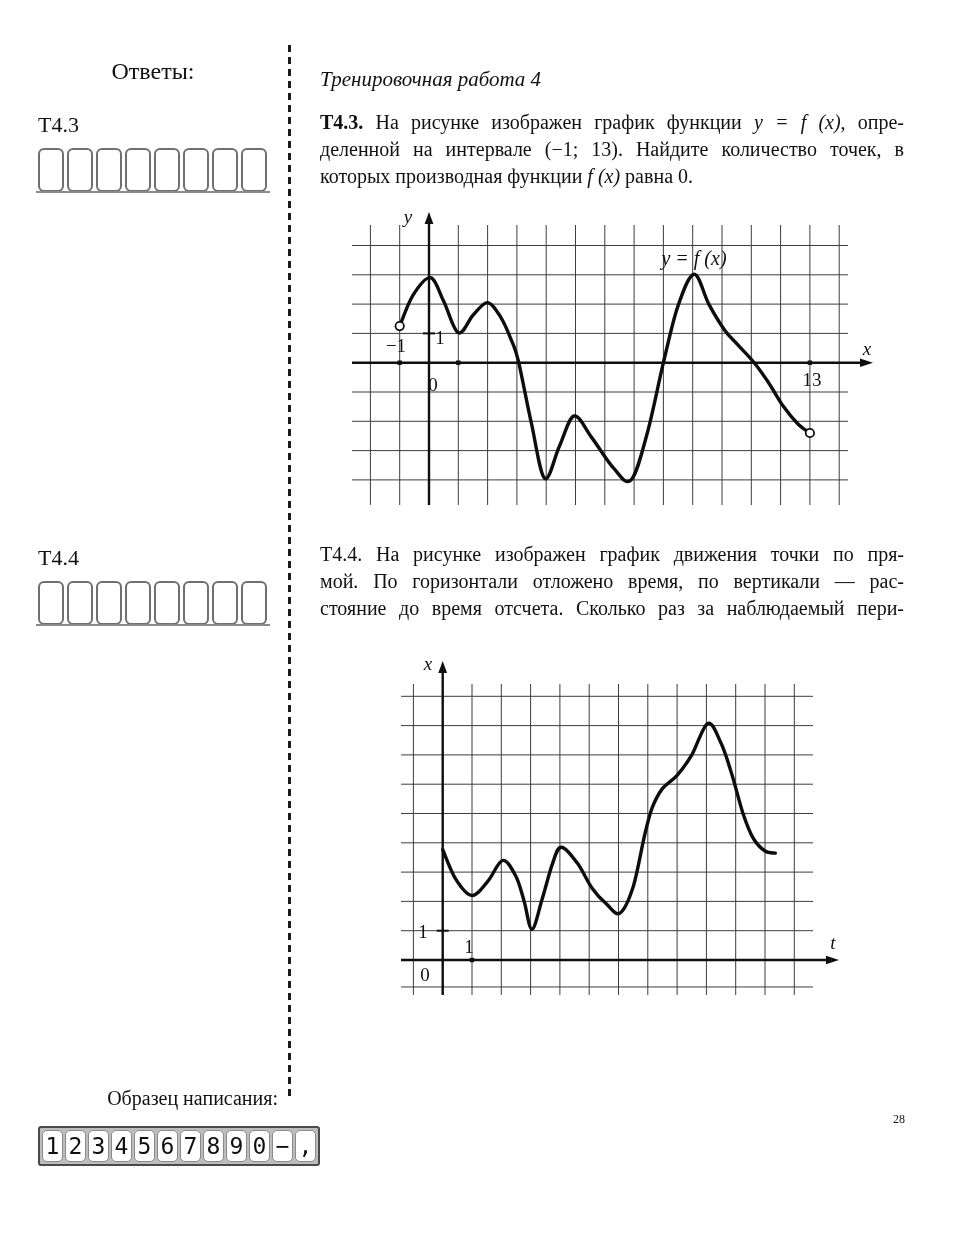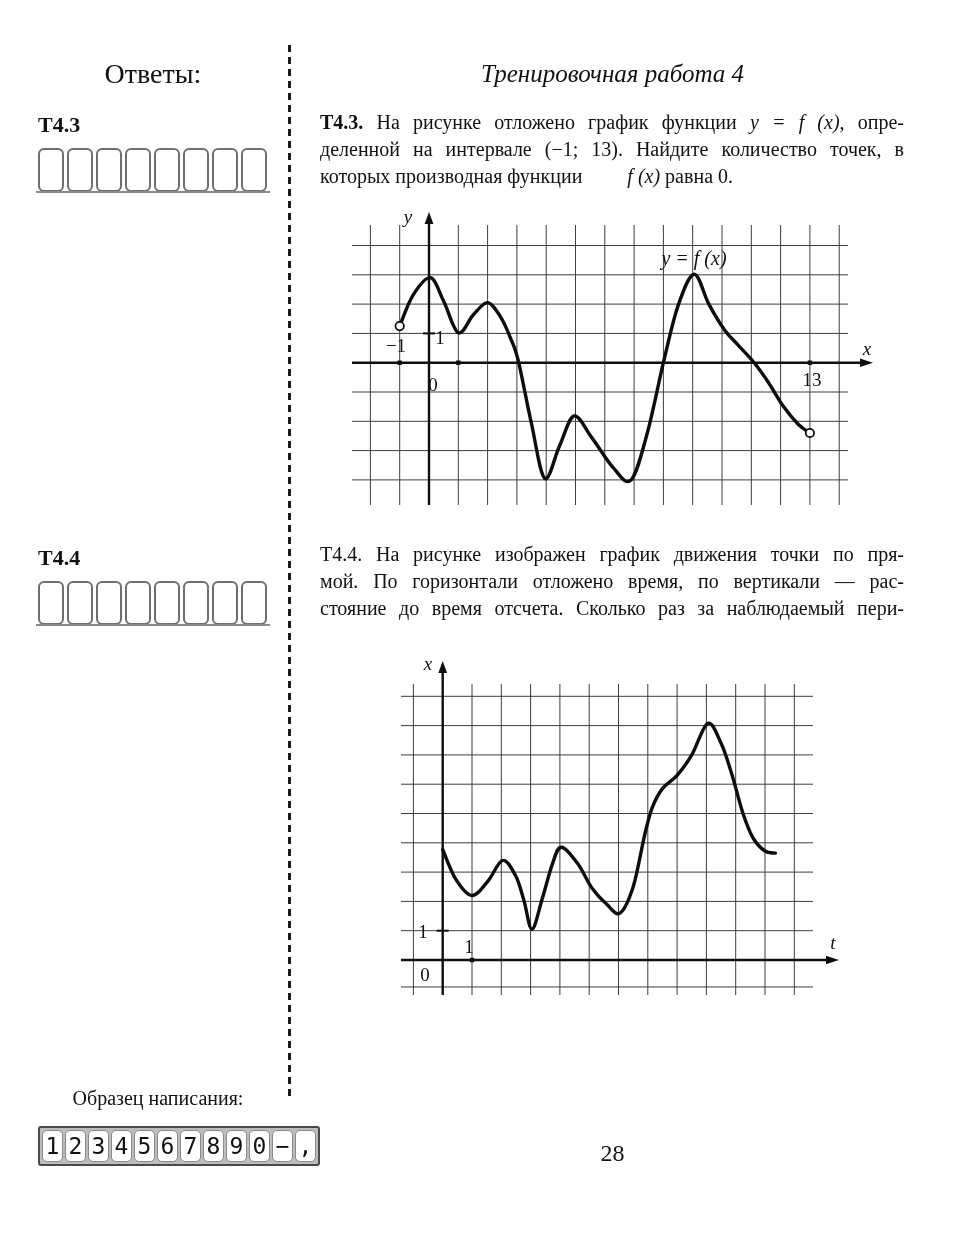--- a/index.html
+++ b/index.html
@@ -3,39 +3,39 @@
 <meta charset="utf-8">
 <style>
   html,body{margin:0;padding:0}
   body{width:975px;height:1245px;position:relative;background:#ffffff;
        font-family:"Liberation Serif","DejaVu Serif",serif;color:#111;}
   .page{position:absolute;inset:0;overflow:hidden}
 
   .divider{position:absolute;left:288px;top:45px;width:2.5px;height:1056px;
     background:repeating-linear-gradient(to bottom,#1c1c1c 0 7px,transparent 7px 12px)}
 
-  .answers-title{position:absolute;left:38px;top:58px;width:230px;text-align:center;font-size:28px}
+  .answers-title{position:absolute;left:38px;top:58px;width:230px;text-align:center;font-size:24px}
 
   .ablock{position:absolute;left:38px}
-  .albl{font-weight:bold;font-size:22px}
+  .albl{font-weight:normal;font-size:22px}
   .acell-row{display:flex;gap:3px;margin-top:10px;position:relative;width:229px}
   .acell{width:26px;height:44px;border:2px solid #6f6f6f;border-radius:6px;box-sizing:border-box;background:#fff}
   .acell-row::after{content:'';position:absolute;left:-2px;right:-3px;bottom:-1px;height:2px;background:#8a8a8a}
 
-  .sample-caption{position:absolute;left:38px;top:1087px;width:240px;text-align:center;font-size:20px}
+  .sample-caption{position:absolute;left:38px;top:1087px;width:240px;text-align:right;font-size:20px}
   .sample-strip{position:absolute;left:38px;top:1126px;width:282px;height:40px;box-sizing:border-box;
     background:#bdbdbd;border:2px solid #4a4a4a;border-radius:3px;display:flex;gap:2px;padding:2px}
   .scell{flex:1;background:#fff;border:1.5px solid #8a8a8a;border-radius:5px;box-sizing:border-box;
     display:flex;align-items:center;justify-content:center;
     font-family:"DejaVu Sans Mono",monospace;font-size:23px;color:#111}
 
-  .ws-header{position:absolute;left:320px;top:60px;width:585px;text-align:center;font-style:italic;font-size:25px}
+  .ws-header{position:absolute;left:320px;top:67px;width:585px;text-align:left;font-style:italic;font-size:21px}
   .problem{position:absolute;left:320px;width:584px;font-size:20px;line-height:27px}
   .just{text-align:justify;text-align-last:justify}
-  .page-number{position:absolute;left:320px;top:1140px;width:585px;text-align:center;font-size:24px}
+  .page-number{position:absolute;left:320px;top:1112px;width:585px;text-align:right;font-size:12px}
 
   svg.graph{position:absolute;overflow:visible}
   #graph1{left:350px;top:205px}
   #graph2{left:395px;top:650px}
   .grid line{stroke:#3d3d3d;stroke-width:1}
   .axis{stroke:#0f0f0f;stroke-width:2.4}
   .arrow{fill:#0f0f0f}
   .curve{fill:none;stroke:#0d0d0d;stroke-width:3.4;stroke-linecap:round;stroke-linejoin:round}
   .tick{stroke:#0f0f0f;stroke-width:2}
   .sq{fill:#0f0f0f}
@@ -93,23 +93,23 @@
       <div class="scell">8</div>
       <div class="scell">9</div>
       <div class="scell">0</div>
       <div class="scell">−</div>
       <div class="scell">,</div>
     </div>
 
   <div class="ws-header">Тренировочная работа 4</div>
 
   <div class="problem" style="top:109px">
-    <div class="just"><span style="font-weight: bold;">Т4.3.</span><span> На рисунке отложено график функции </span><span style="font-style: italic;">y = f (x)</span><span>, опре-</span></div>
+    <div class="just"><span style="font-weight: bold;">Т4.3.</span><span> На рисунке изображен график функции </span><span style="font-style: italic;">y = f (x)</span><span>, опре-</span></div>
     <div class="just"><span>деленной на интервале (−1; 13). Найдите количество точек, в</span></div>
-    <div><span>которых производная функции </span><span style="font-style: italic; margin-left: 40px;">f (x)</span><span> равна 0.</span></div>
+    <div><span>которых производная функции </span><span style="font-style: italic;">f (x)</span><span> равна 0.</span></div>
   </div>
 
   <svg id="graph1" class="graph" width="525" height="325">
     <g class="grid">
         <line x1="20.4" y1="20" x2="20.4" y2="300"></line>
         <line x1="49.7" y1="20" x2="49.7" y2="300"></line>
         <line x1="79" y1="20" x2="79" y2="300"></line>
         <line x1="108.3" y1="20" x2="108.3" y2="300"></line>
         <line x1="137.6" y1="20" x2="137.6" y2="300"></line>
         <line x1="166.9" y1="20" x2="166.9" y2="300"></line>

